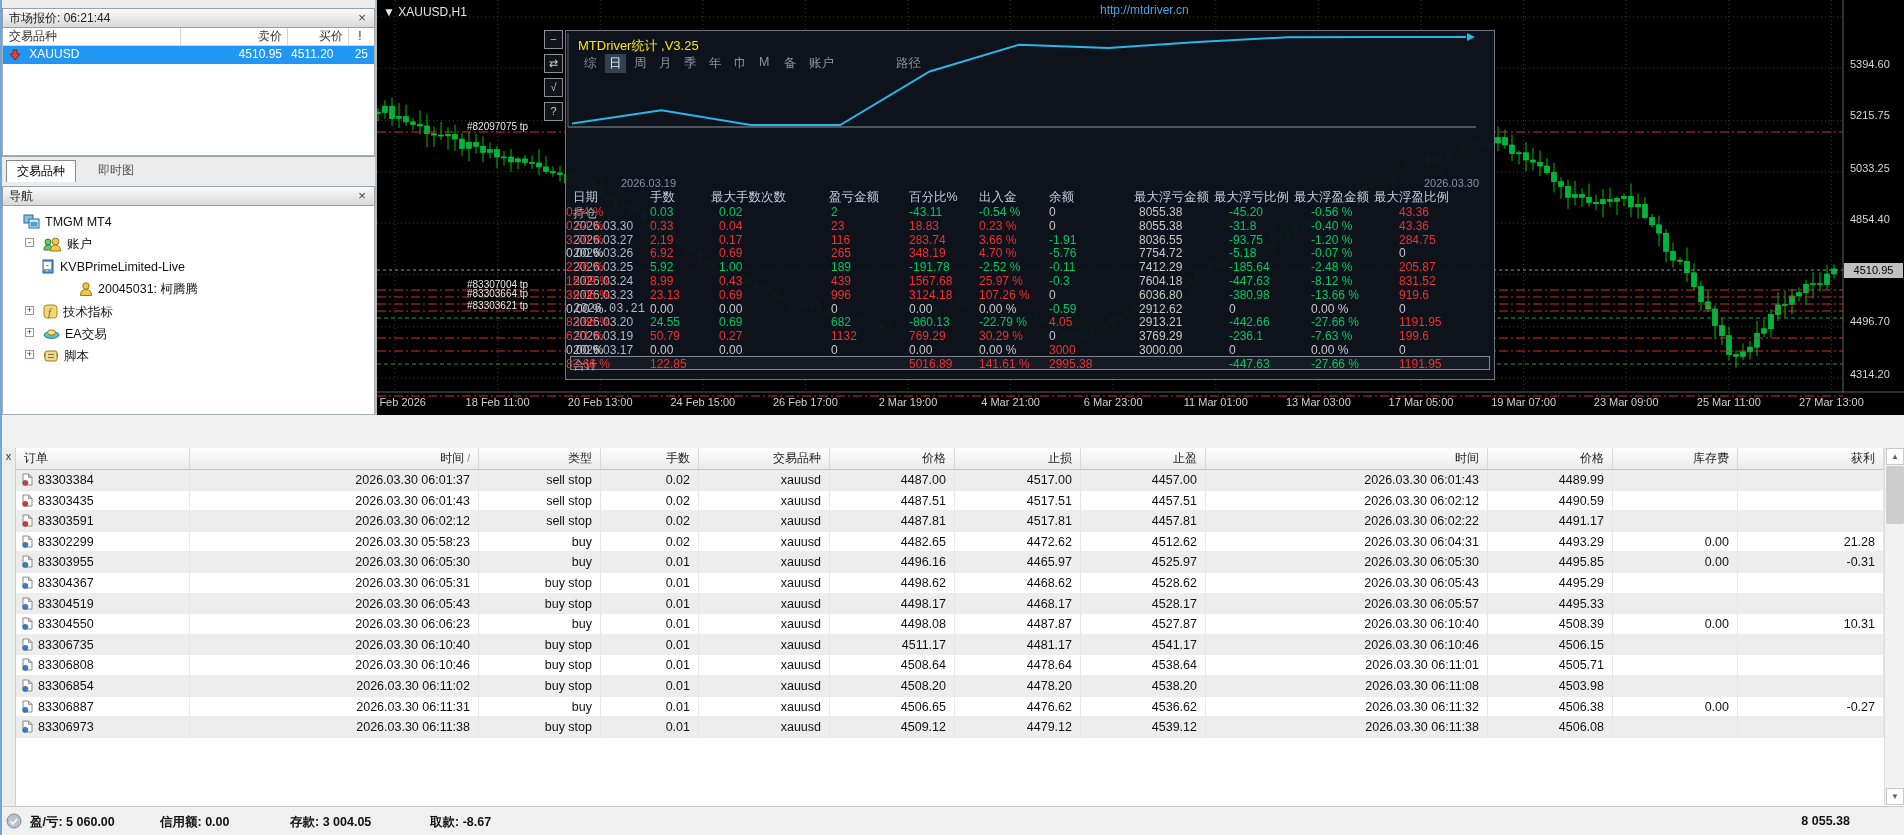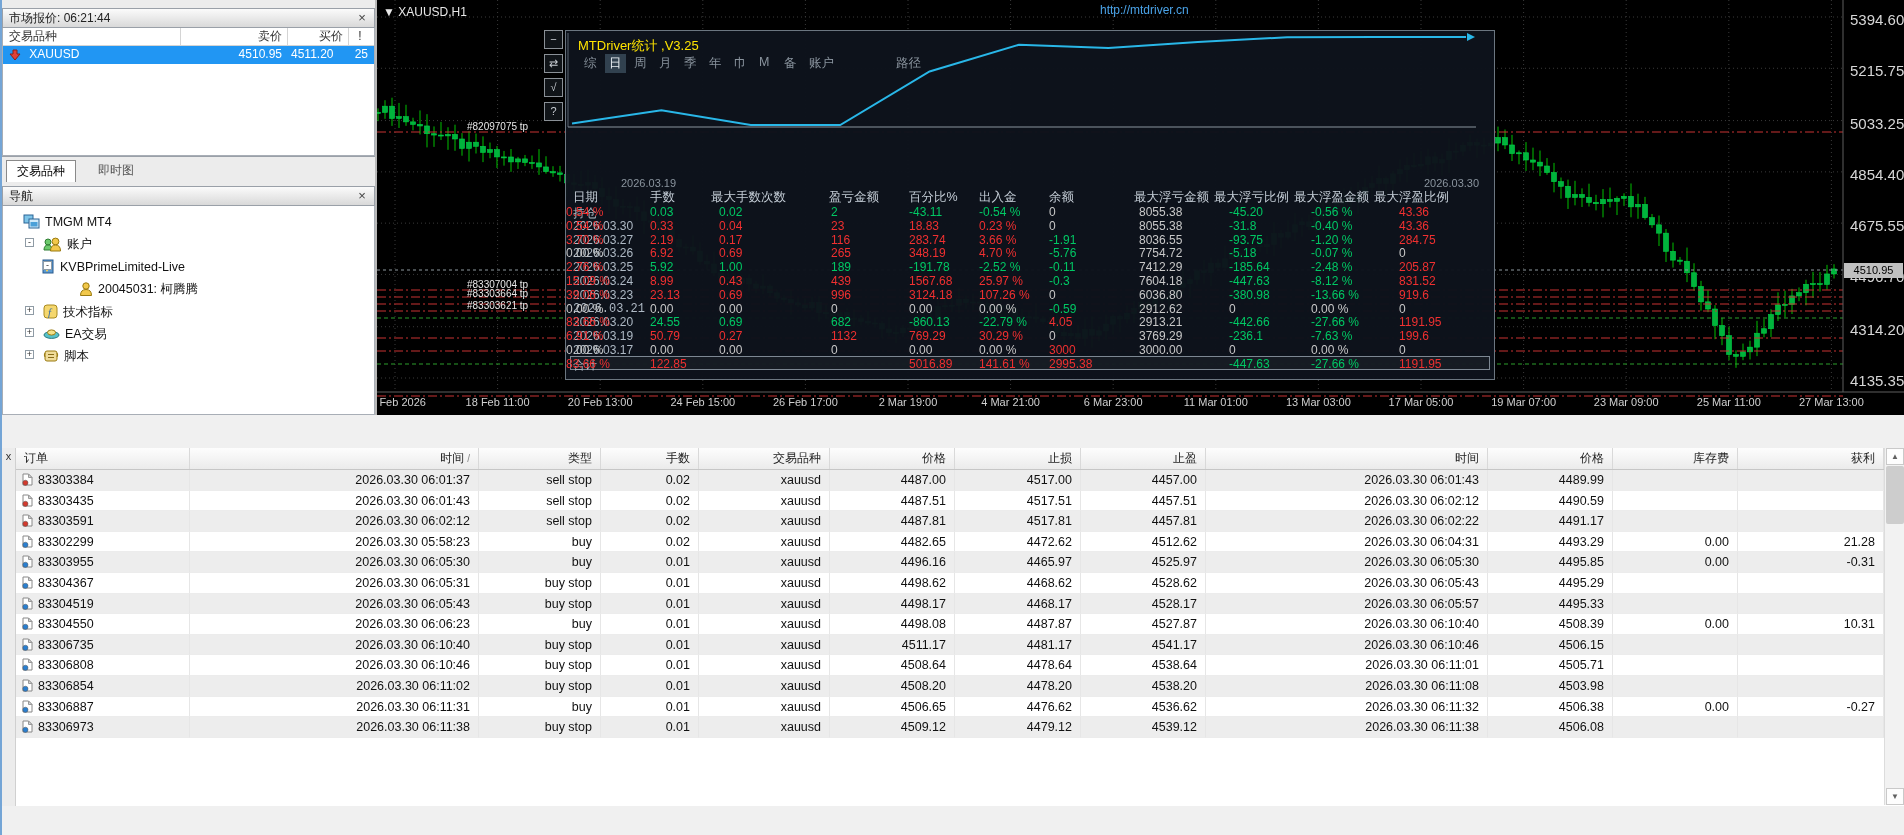--- a/index.html
+++ b/index.html
@@ -33,21 +33,21 @@
   .tree-row { position:absolute; left:0; height:18px; line-height:18px; white-space:nowrap; }
   .tree-row .lbl { font-size:12.5px; color:#111; vertical-align:middle; }
   .expander { position:absolute; width:9px; height:9px; top:4px; border:1px solid #8f9ba5;
     background:#fff; font-size:9px; line-height:7px; text-align:center; color:#333; }
   .tree-icon { display:inline-block; vertical-align:middle; margin-right:5px; }
 
   
   #chart { left:377px; top:0; width:1527px; height:415px; background:#000; overflow:hidden; }
   #chart svg { position:absolute; left:0; top:0; }
   #chart-symbol { left:6px; top:5px; color:#e8e8e8; font-size:12px; }
-  .pa-label { position:absolute; left:1473px; color:#d6d6d6; font-size:15px; }
+  .pa-label { position:absolute; left:1473px; color:#d6d6d6; font-size:11px;margin-top:47px; }
   #price-box { left:1467px; width:59px; height:15px; background:#c0c0c0; color:#000;
     font-size:11px; line-height:15px; text-align:center; }
   .ta-label { position:absolute; top:396px; color:#d0d0d0; font-size:11px; transform:translateX(-50%); white-space:nowrap; }
   .order-lbl { position:absolute; color:#e8e8e8; font-size:10px; white-space:nowrap; }
 
   .mtd-btn { position:absolute; left:167px; width:19px; height:19px; background:#101418;
     border:1px solid #8a9096; color:#c7ccd1; font-size:11px; text-align:center; line-height:17px; }
 
   
   #mtd { left:188px; top:30px; width:930px; height:350px;
@@ -1127,15 +1127,23 @@
           <div class="tc"></div>
         </div>
       </div>
     <div class="abs" id="t-scroll">
       <div class="sc-btn" style="top:0;">▲</div>
       <div class="abs" id="sc-thumb"></div>
       <div class="sc-btn" style="bottom:0;">▼</div>
     </div>
   </div>
 
+  <div class="abs" id="statusbar">
+    <svg class="abs" style="left:6px; top:6px;" width="16" height="16">
+      <circle cx="8" cy="8" r="7" fill="#b8c4cc" stroke="#7d8b94"></circle>
+      <path d="M4.5 8.5 l2.5 2.5 4-5" stroke="#fff" stroke-width="1.6" fill="none"></path>
+    </svg>
+    <span id="sb-segs"><span class="sb-seg" style="left: 30px;">盈/亏: 5 060.00</span><span class="sb-seg" style="left: 160px;">信用额: 0.00</span><span class="sb-seg" style="left: 290px;">存款: 3 004.05</span><span class="sb-seg" style="left: 430px;">取款: -8.67</span></span>
+    <span id="sb-total">8 055.38</span>
+  </div>
 
   <div class="abs" id="win-edge"></div>
 </div>
 
 </body></html>

